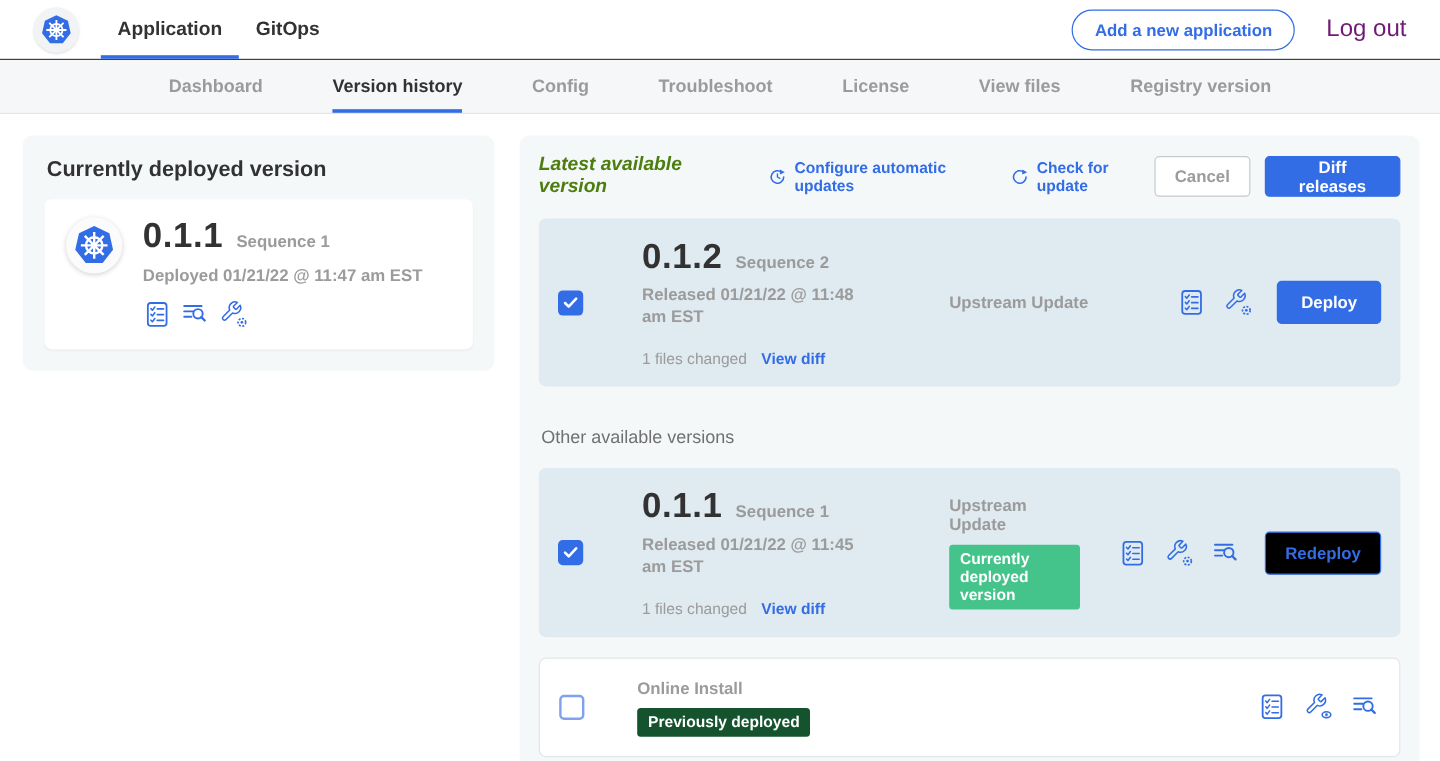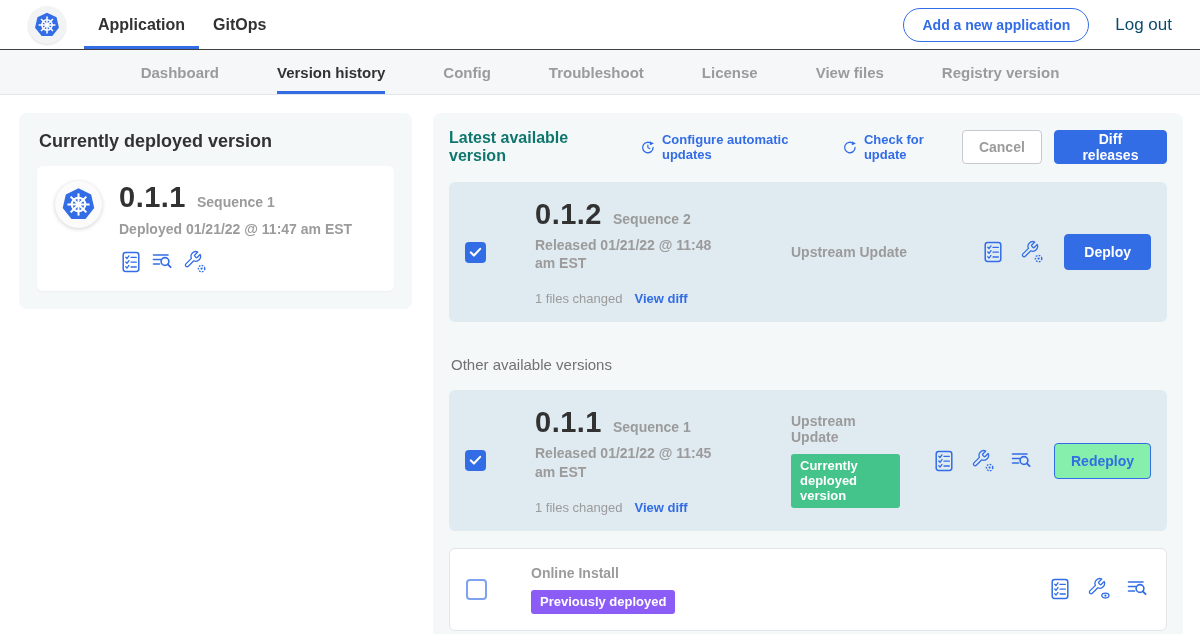--- a/index.html
+++ b/index.html
@@ -9,21 +9,21 @@
   
   .topnav { height:50px; border-bottom:1px solid #404040; display:flex; align-items:stretch; padding:0 28px; background:#fff; }
   .logo-badge { width:38px; height:38px; border-radius:50%; background:#f1f3f4; align-self:center;
     display:flex; align-items:center; justify-content:center; margin-right:18px; box-shadow:0 1px 2px rgba(0,0,0,.12); }
   .logo-badge svg { width:28px; height:28px; }
   .nav-tab { display:flex; align-items:center; padding:0 14px; font-size:16px; font-weight:700; color:#323232; cursor:pointer; }
   .nav-tab.active { border-bottom:3px solid #326de6; padding-top:3px; }
   .topnav-right { margin-left:auto; display:flex; align-items:center; gap:26px; }
   .pill-btn { height:34px; padding:0 18px; border-radius:17px; border:1px solid #326de6; background:#fff;
     color:#326de6; font-size:14px; font-weight:700; font-family:inherit; cursor:pointer; }
-  .logout { font-size:17px; color:#0c4a6e; cursor:pointer; }
+  .logout { font-size:20px; color:#701a75; cursor:pointer; }
 
   
   .subnav { height:45px; background:#f5f7f8; border-bottom:1px solid #e4e7e9; display:flex; justify-content:center; gap:58px; padding:0 20px; }
   .subnav-tab { display:flex; align-items:center; font-size:15px; font-weight:600; color:#9b9b9b; cursor:pointer; }
   .subnav-tab.active { color:#323232; font-weight:700; border-bottom:3px solid #326de6; padding-top:3px;text-align:center; }
 
   
   .content { display:flex; gap:21px; padding:18px 17px 0 19px; align-items:flex-start; }
 
   .left-panel { width:393px; background:#f5f8f9; border-radius:8px; padding:16px 18px 18px; flex:none; }
@@ -35,21 +35,21 @@
   .ver-row { display:flex; align-items:baseline; gap:11px; }
   .ver-num { font-size:29px; font-weight:700; color:#323232; letter-spacing:.5px; }
   .seq { font-size:14px; font-weight:600; color:#9b9b9b; }
   .ts { font-size:14px; font-weight:600; color:#9b9b9b; margin-top:7px; }
   .icon-row { display:flex; gap:8px; margin-top:13px; }
   .a-icon { width:24px; height:24px; cursor:pointer; display:inline-block; }
   .a-icon svg { width:100%; height:100%; }
 
   .right-panel { flex:1; background:#f5f8f9; border-radius:8px; padding:16px 16px 16px; }
   .panel-header { display:flex; align-items:center; }
-  .panel-header h3 { font-size:16px; font-weight:600; color:#0f766e; margin-right:10px; }
+  .panel-header h3 { font-size:16px; font-weight:600; color:#4d7c0f; margin-right:10px;font-style:italic; }
   .hlink { display:flex; align-items:center; gap:6px; color:#326de6; font-size:13px; font-weight:700; cursor:pointer; margin-left:14px; }
   .hlink svg { width:17px; height:17px; }
   .btn { height:34px; border-radius:4px; font-size:14px; font-weight:700; font-family:inherit; cursor:pointer; }
   .btn-cancel { background:#fff; border:1px solid #c6cacd; color:#9b9b9b; padding:0 16px; margin-left:auto; }
   .btn-primary { background:#326de6; border:1px solid #326de6; color:#fff; padding:0 17px; margin-left:12px; }
 
   .version-card { border-radius:6px; padding:16px; display:flex; align-items:center; margin-top:17px; }
   .version-card.selected { background:#e0eaf1;gap:32px; }
   .version-card.plain { background:#fff; border:1px solid #e2e6e8; }
   .checkbox { width:21px; height:21px; border-radius:4px; flex:none; margin-right:17px; cursor:pointer;
@@ -58,24 +58,24 @@
   .checkbox.unchecked { background:#fff; border:2px solid #7ea2ef; }
   .checkbox svg { width:13px; height:11px; }
   .v-block { width:197px; flex:none; }
   .released { font-size:14px; font-weight:600; color:#9b9b9b; margin-top:5px; line-height:1.3; }
   .files-row { margin-top:19px; font-size:13px; color:#9b9b9b; display:flex; gap:12px; align-items:baseline; }
   .view-diff { color:#326de6; font-weight:700; cursor:pointer; }
   .source-block { flex:1; padding-left:27px; }
   .source-label { font-size:14px; font-weight:600; color:#9b9b9b; }
   .badge { display:inline-block; margin-top:9px; font-size:13px; font-weight:700; color:#fff; padding:4px 9px 5px; border-radius:3px; }
   .badge.green { background:#44c38b; }
-  .badge.gray  { background:#8b5cf6; }
+  .badge.gray  { background:#14532d; }
   .actions { margin-left:auto; display:flex; align-items:center; gap:15px; }
   .btn-deploy { background:#326de6; border:1px solid #326de6; color:#fff; height:36px; padding:0 19px; margin-left:5px; }
-  .btn-redeploy { background:#86efac; border:1px solid #326de6; color:#326de6; height:36px; padding:0 16px; margin-left:5px; }
+  .btn-redeploy { background:#000000; border:1px solid #326de6; color:#326de6; height:36px; padding:0 16px; margin-left:5px; }
   .other-title { margin:34px 0 0 2px; font-size:15px; font-weight:400; color:#717171; }
 </style>
 </head>
 <body>
 
 <svg width="0" height="0" style="position:absolute" aria-hidden="true">
   <defs>
     <symbol id="sym-k8s" viewBox="0 0 24 24">
       <polygon points="12,1.5 20.2,5.45 22.2,14.34 16.56,21.46 7.44,21.46 1.76,14.34 3.79,5.45" fill="#326de6"></polygon>
       <circle cx="12" cy="12" r="4.4" fill="none" stroke="#fff" stroke-width="1.3"></circle>

